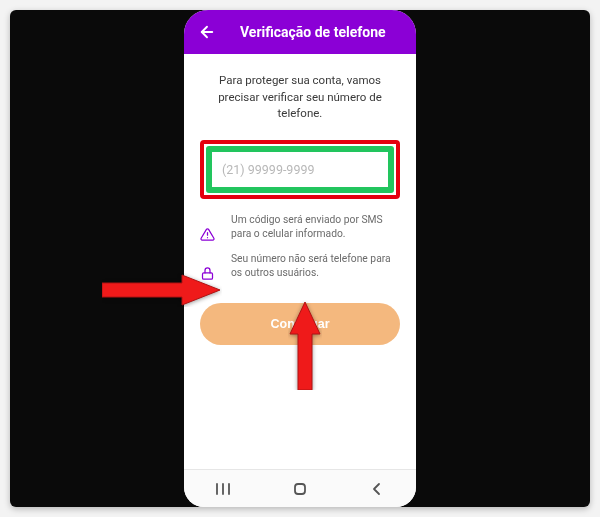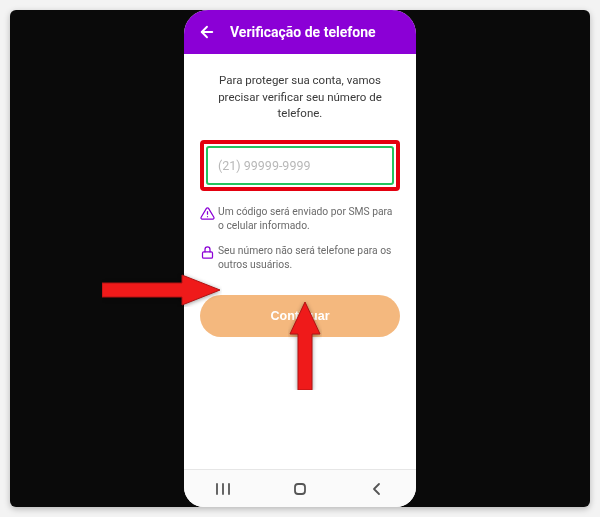--- a/index.html
+++ b/index.html
@@ -35,21 +35,21 @@
       flex-direction: column;
       position: relative;
     }
     .header {
       background: #8b00d6;
       height: 44px;
       display: flex;
       align-items: center;
       padding: 0 14px;
       color: #fff;
-      gap: 14px;
+      gap: 24px;
     }
     .back-icon svg { display: block; }
     .title {
       font-weight: 700;
       font-size: 14px;
     }
     .content {
       flex: 1;
       padding: 18px 16px 0;
       display: flex;
@@ -64,33 +64,33 @@
       margin-bottom: 18px;
     }
     .input-wrap {
       border: 4px solid #e4000f;
       border-radius: 4px;
       padding: 2px;
       margin-bottom: 14px;
     }
     .phone-input {
       width: 100%;
-      border: 2px solid #22c55e;
+      border: 6px solid #22c55e;
       border-radius: 3px;
       padding: 10px 10px;
       font-size: 12.5px;
       font-family: inherit;
       color: #444;
       outline: none;
     }
     .phone-input::placeholder { color: #b8b8b8; }
     .info-row {
       display: flex;
-      align-items: flex-start;
-      gap: 3px;
+      align-items: flex-end;
+      gap: 16px;
       margin-bottom: 10px;
     }
     .info-icon {
       flex: 0 0 auto;
       width: 15px;
       height: 15px;
       color: #8b00d6;
       margin-top: 1px;
     }
     .info-text {

